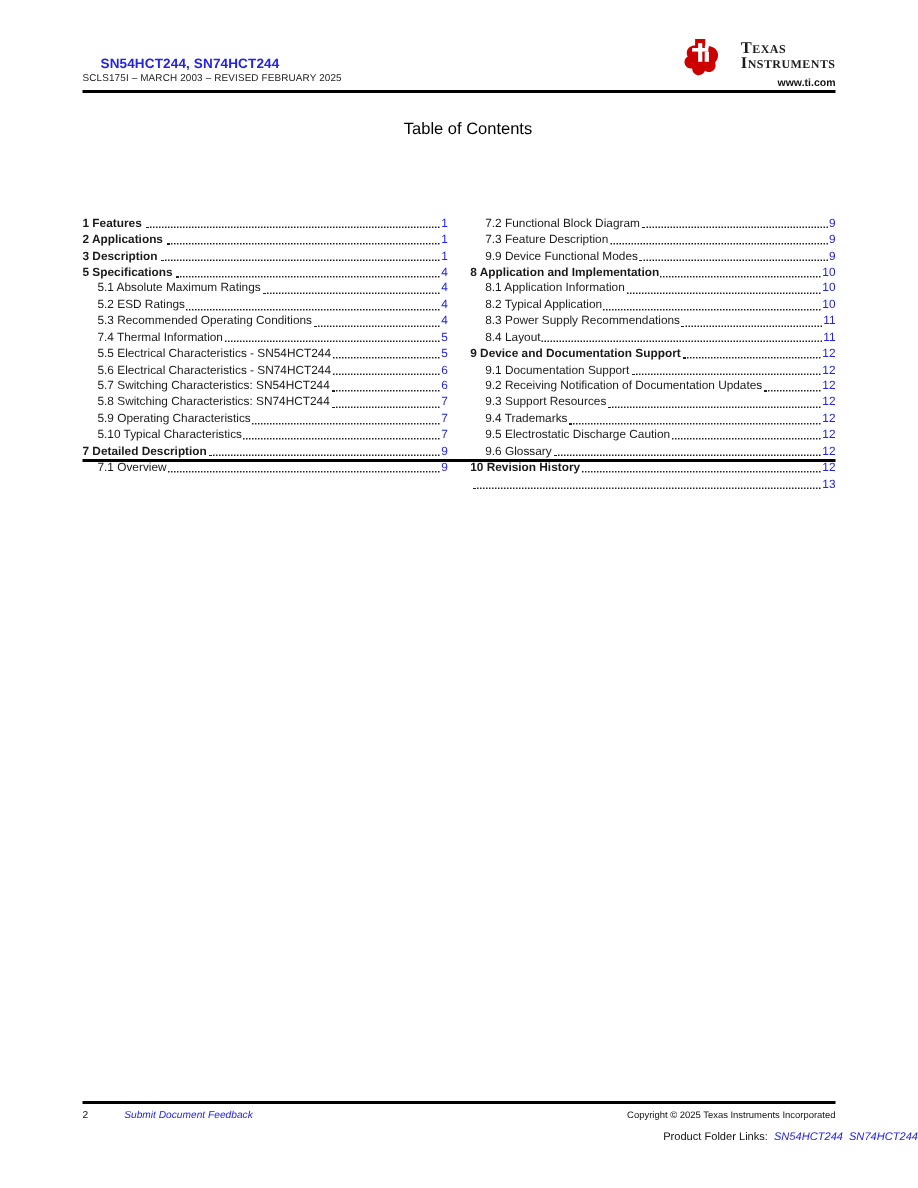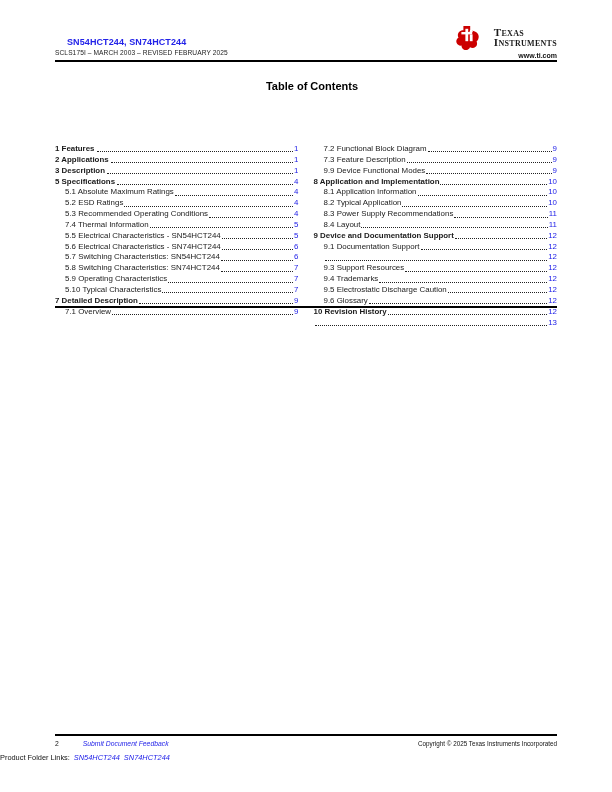--- a/index.html
+++ b/index.html
@@ -27,21 +27,21 @@
     font-family:"Liberation Serif", serif; font-variant:small-caps; font-weight:bold;
     color:#1c1c1c; font-size:11px; line-height:10px; letter-spacing:0.3px; padding-top:2px;margin-left:12px;
   }
   .website {
     text-align:right; font-size:7px; font-weight:bold; color:#111; margin-top:1px;
     cursor:pointer;
   }
   
   .toc-title {
     position:absolute; left:0; right:0; top:80px; text-align:center;
-    font-size:11px; font-weight:bold; color:#000;margin-left:12px;
+    font-size:11px; font-weight:normal; color:#000;margin-left:12px;
   }
   .toc-columns {
     position:absolute; left:55px; right:55px; top:100px;
     display:flex; gap:15px;
   }
   .toc-col { flex:1 1 0; min-width:0;margin-top:44px; }
   .toc-row {
     display:flex; align-items:flex-end;
     font-size:7.9px; line-height:10.85px; cursor:pointer;
   }
@@ -59,21 +59,21 @@
   .footer-row {
     position:absolute; left:55px; right:55px; top:740px;
     display:flex; align-items:baseline; font-size:6.8px;
   }
   .page-number { color:#111; }
   .feedback-link {
     margin-left:24px; color:#2222e8; font-style:italic; cursor:pointer; text-decoration:none;
   }
   .copyright { margin-left:auto; color:#111; font-size:6.3px; }
   .product-line {
-    position:absolute; left:0; right:0; top:753px; text-align:left;
+    position:absolute; left:0; right:0; top:753px; text-align:right;
     font-size:7.4px; color:#111;
   }
   .product-link { color:#2222e8; font-style:italic; cursor:pointer; margin-left:4px; }
 </style>
 </head>
 <body>
 
 <div class="page">
 
   <div class="header">
@@ -227,20 +227,21 @@
           <span class="toc-text">9 Device and Documentation Support</span>
           <span class="toc-dots"></span>
           <span class="toc-page">12</span>
         </div>
         <div class="toc-row lvl1">
           <span class="toc-text">9.1 Documentation Support</span>
           <span class="toc-dots"></span>
           <span class="toc-page">12</span>
         </div>
         <div class="toc-row lvl1">
+          <span class="toc-text">9.2 Receiving Notification of Documentation Updates</span>
           <span class="toc-dots"></span>
           <span class="toc-page">12</span>
         </div>
         <div class="toc-row lvl1">
           <span class="toc-text">9.3 Support Resources</span>
           <span class="toc-dots"></span>
           <span class="toc-page">12</span>
         </div>
         <div class="toc-row lvl1">
           <span class="toc-text">9.4 Trademarks</span>

